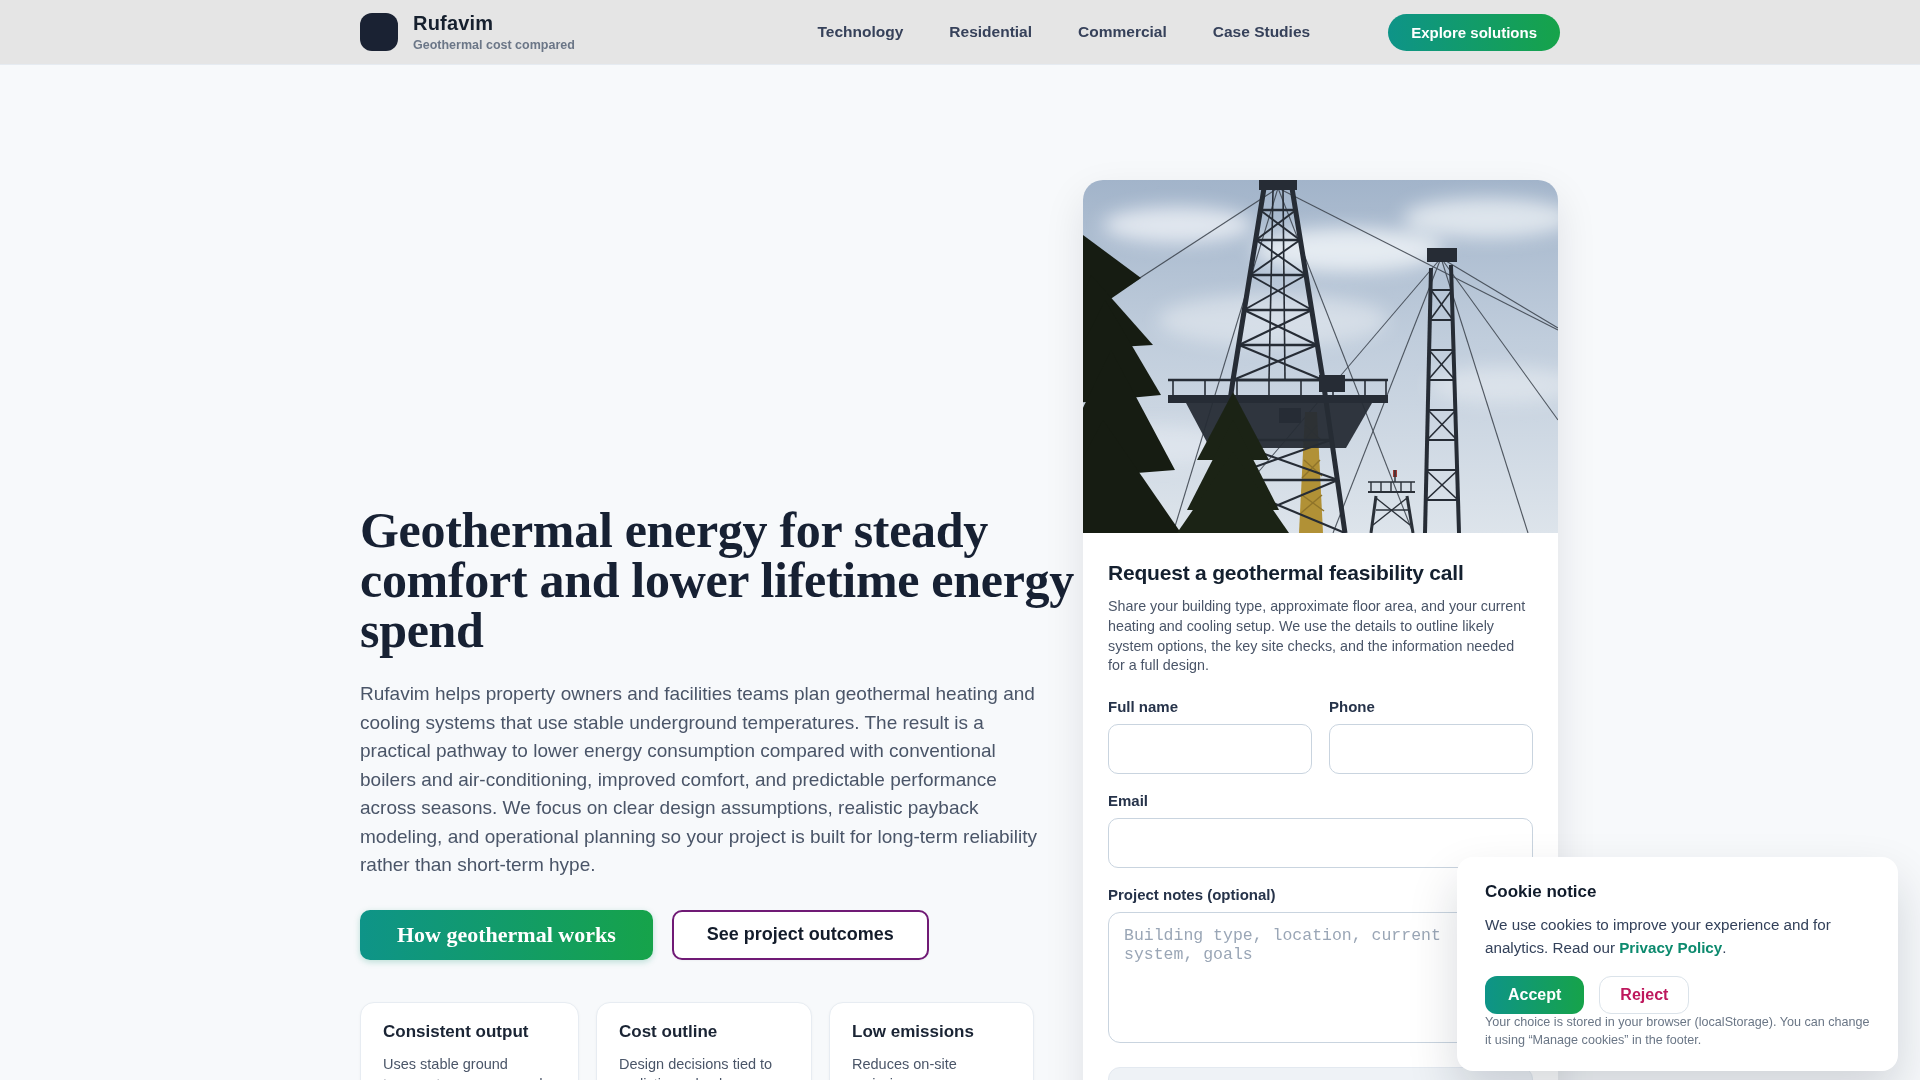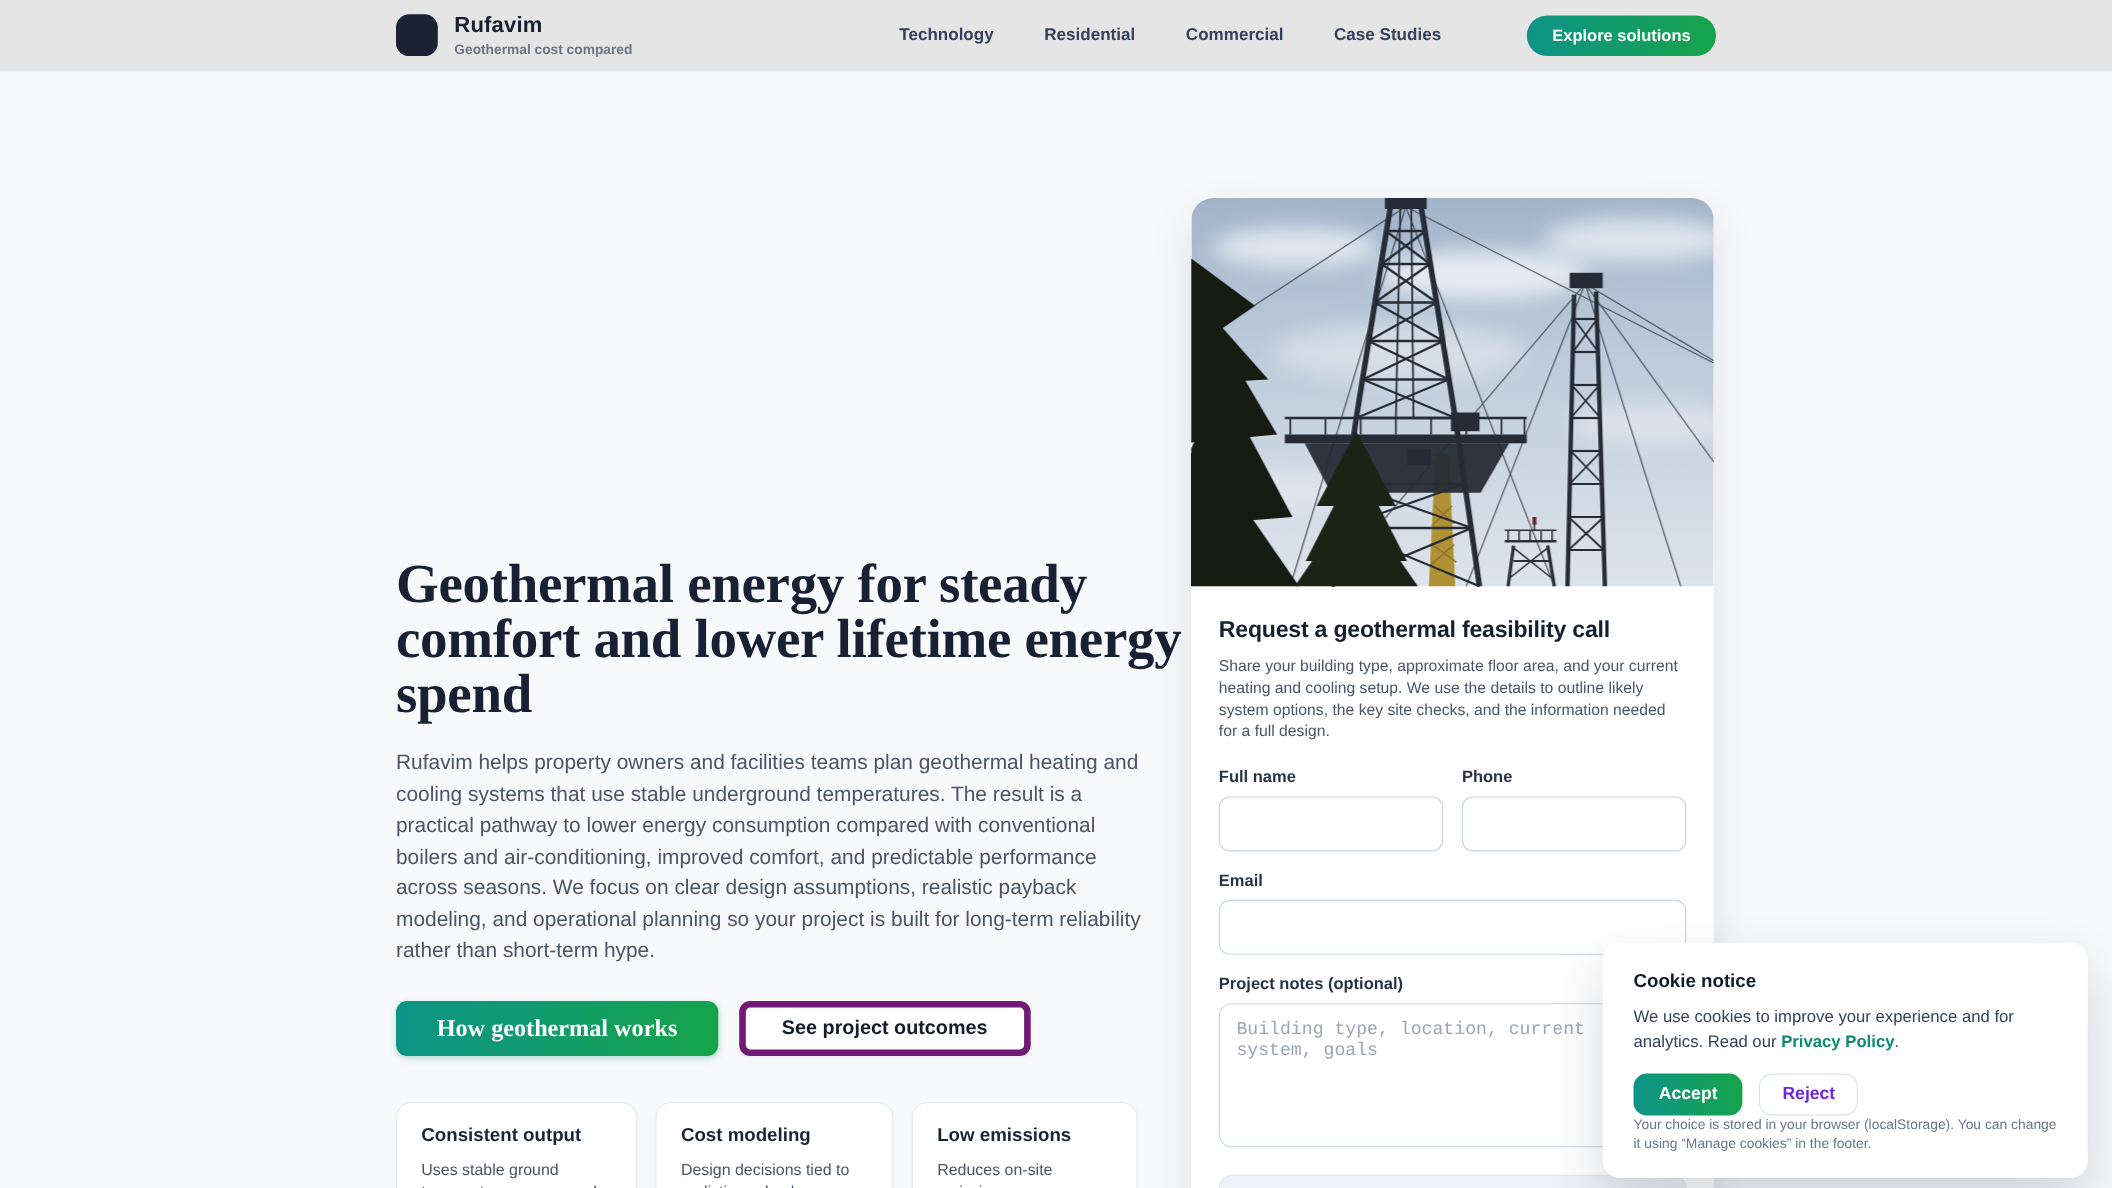--- a/index.html
+++ b/index.html
@@ -40,21 +40,21 @@
     font-family:"Liberation Serif","DejaVu Serif",serif;
     font-size:50px; line-height:50px; font-weight:700; color:#172133;
     letter-spacing:-.3px;
   }
   .hero-paragraph { margin-top:25px; width:695px; font-size:19px; line-height:28.5px; color:#4a5568; }
   .hero-buttons { margin-top:30px; display:flex; gap:19px; }
   .btn-primary { height:50px; padding:0 37px; border-radius:10px; font-size:22px;
     box-shadow:0 2px 6px rgba(13,148,110,.25);font-family:Liberation Serif, serif; }
   .btn-secondary {
     height:50px; padding:0 33px; border-radius:10px; font-size:18px; font-weight:700;
-    background:#fff; border:6px solid #701a75; color:#131c2b; cursor:pointer;
+    background:#fff; border:2px solid #701a75; color:#131c2b; cursor:pointer;
     font-family:inherit; box-shadow:0 1px 2px rgba(15,23,42,.04);
   }
   .hero-cards { margin-top:42px; display:flex; gap:17px; }
   .hero-card {
     background:#fff; border:1px solid #e7ecf2; border-radius:14px;
     padding:19px 22px; box-shadow:0 1px 3px rgba(15,23,42,.04); height:120px;
   }
   .hero-card:nth-child(1){ width:219px; }
   .hero-card:nth-child(2){ width:216px; }
   .hero-card:nth-child(3){ width:205px; }
@@ -97,21 +97,21 @@
     background:#fff; border-radius:16px; padding:25px 28px 22px;
     box-shadow:0 24px 50px rgba(15,23,42,.16); z-index:40;
   }
   .cookie-title { font-size:17px; font-weight:700; color:#101b2b; }
   .cookie-body { margin-top:11px; font-size:15.2px; line-height:23px; color:#33415a; }
   .cookie-link { color:#0c8a6e; font-weight:700; cursor:pointer; }
   .cookie-buttons { margin-top:17px; display:flex; gap:15px; }
   .cookie-accept { height:38px; padding:0 23px; border-radius:12px; font-size:16px; }
   .cookie-reject {
     height:38px; padding:0 20px; border-radius:12px; font-size:16px; font-weight:700;
-    background:#fff; border:1px solid #dbe3ea; color:#6d28d9; cursor:pointer;
+    background:#fff; border:1px solid #dbe3ea; color:#be185d; cursor:pointer;
     font-family:inherit;
   }
   .cookie-note { margin-top:0; font-size:12.6px; line-height:17.5px; color:#6a7686; }
 </style>
 </head>
 <body>
 
 <header class="site-header">
   <div class="brand">
     <div class="brand-logo"></div>
@@ -135,21 +135,21 @@
   <div class="hero-buttons">
     <button class="btn-gradient btn-primary">How geothermal works</button>
     <button class="btn-secondary">See project outcomes</button>
   </div>
   <div class="hero-cards">
     <div class="hero-card">
       <div class="card-title">Consistent output</div>
       <div class="card-body">Uses stable ground temperatures year-round.</div>
     </div>
     <div class="hero-card">
-      <div class="card-title">Cost modeling</div>
+      <div class="card-title">Cost outline</div>
       <div class="card-body">Design decisions tied to realistic payback.</div>
     </div>
     <div class="hero-card">
       <div class="card-title">Low emissions</div>
       <div class="card-body">Reduces on-site emissions versus boilers.</div>
     </div>
   </div>
 </section>
 
 <aside class="lead-panel">

